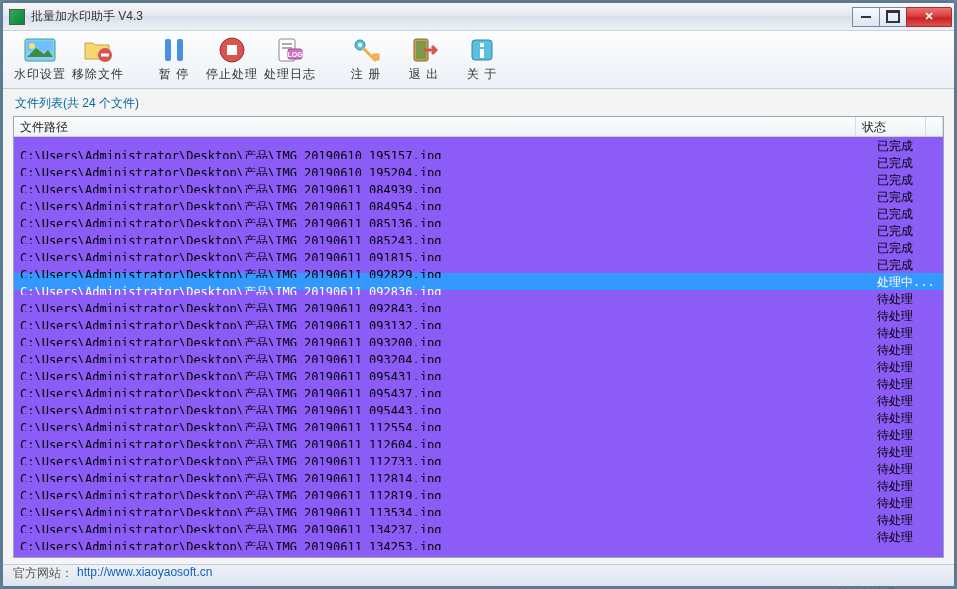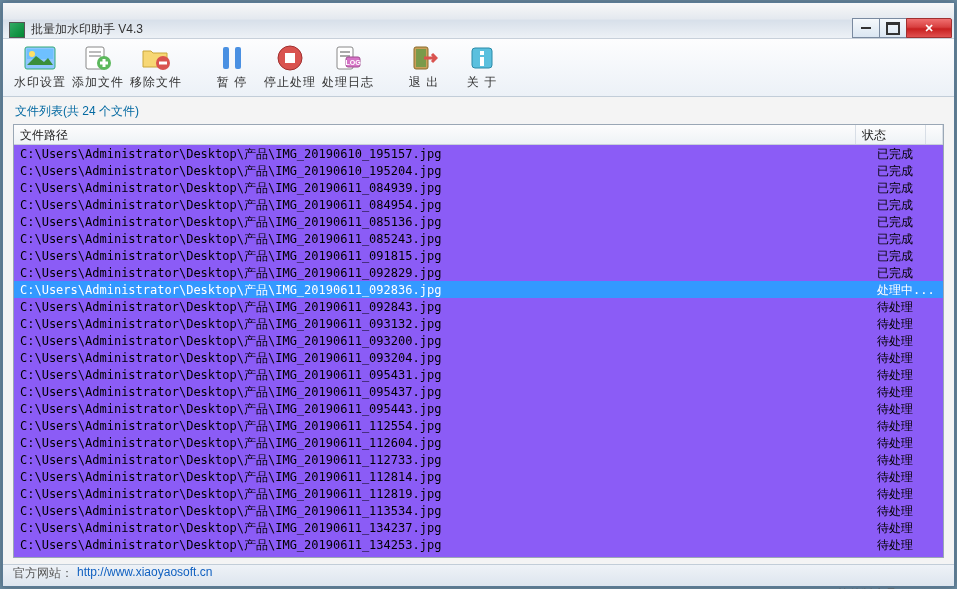--- a/index.html
+++ b/index.html
@@ -15,24 +15,24 @@
 .window {
   width: 100%;
   height: 100%;
   background: #f0f0f0;
   border: 1px solid #5a7a94;
   display: flex;
   flex-direction: column;
   box-shadow: 0 0 8px rgba(0,0,0,0.3);
 }
 .titlebar {
-  height: 36px;
+  height: 28px;
   background: linear-gradient(to bottom, #f8f8f8, #e4e9ef 45%, #d8e0ea 50%, #edf1f6);
   display: flex;
-  align-items: flex-end;
+  align-items: center;
   padding-left: 6px;
   border-bottom: 1px solid #c8d0da;
 }
 .titlebar .app-icon {
   width: 16px; height: 16px;
   background: linear-gradient(135deg,#3a6,#083);
   border: 1px solid #555;
   margin-right: 6px;
 }
 .titlebar .title { flex: 1; color: #333; font-size: 12px; }
@@ -119,21 +119,21 @@
 .list-body::-webkit-scrollbar-track { background:#f0f0f0; border-left:1px solid #d2dae2; }
 .list-body::-webkit-scrollbar-thumb { background:#cfd8e2; border:1px solid #aeb8c4; border-radius:2px; }
 .list-body::-webkit-scrollbar-button { background:#e8edf3; height:17px; border:1px solid #c2ccd6; }
 .row {
   display: flex;
   height: 17px;
   font-family: "SimSun", "NSimSun", monospace;
   font-size: 12px;
   color: #000;
 }
-.row .cell-path { flex: 1; padding: 1px 6px; white-space: nowrap; overflow: hidden; }
+.row .cell-path { flex: 1; padding: 11px 6px; white-space: nowrap; overflow: hidden; }
 .row .cell-status { width: 70px; padding: 1px 4px; }
 .row.selected { background:#3399ff; color:#fff; }
 .statusbar {
   height: 22px;
   background: linear-gradient(to bottom,#eef2f7,#dde5ee);
   border-top: 1px solid #c2cdd8;
   display: flex;
   padding: 0 10px;
   font-size: 12px;
   color:#333;
@@ -164,33 +164,20 @@
             <rect x="1" y="1" width="30" height="22" rx="2" fill="#8fc7ff" stroke="#3a7"></rect>
             <rect x="3" y="3" width="26" height="10" fill="#6ec0ff"></rect>
             <circle cx="8" cy="8" r="3" fill="#ffe066"></circle>
             <path d="M3 19 L12 10 L20 16 L24 12 L29 19 Z" fill="#3a8f3a"></path>
           </svg>
       </div>
       <div class="tool-label">水印设置</div>
     </div>
     <div class="tool-btn">
       <div class="tool-icon">
-        <svg width="28" height="26" viewBox="0 0 28 26">
-            <rect x="2" y="2" width="18" height="22" rx="2" fill="#fff" stroke="#888"></rect>
-            <rect x="5" y="6" width="12" height="2" fill="#bbb"></rect>
-            <rect x="5" y="10" width="12" height="2" fill="#bbb"></rect>
-            <circle cx="20" cy="18" r="7" fill="#5cb85c"></circle>
-            <rect x="18.5" y="14" width="3" height="8" fill="#fff"></rect>
-            <rect x="16" y="16.5" width="8" height="3" fill="#fff"></rect>
-          </svg>
-      </div>
-      <div class="tool-label">添加文件</div>
-    </div>
-    <div class="tool-btn">
-      <div class="tool-icon">
         <svg width="30" height="26" viewBox="0 0 30 26">
             <path d="M2 6 L2 22 L26 22 L26 8 L12 8 L10 6 Z" fill="#f7d774" stroke="#caa63a"></path>
             <circle cx="22" cy="18" r="7" fill="#d9534f"></circle>
             <rect x="18" y="16.5" width="8" height="3" fill="#fff"></rect>
           </svg>
       </div>
       <div class="tool-label">移除文件</div>
     </div>
     <div class="tool-gap"></div>
     <div class="tool-btn">
@@ -217,20 +204,30 @@
             <rect x="3" y="2" width="16" height="22" rx="2" fill="#fff" stroke="#888"></rect>
             <rect x="6" y="6" width="10" height="2" fill="#aaa"></rect>
             <rect x="6" y="10" width="10" height="2" fill="#aaa"></rect>
             <rect x="12" y="12" width="14" height="10" rx="2" fill="#d574c6" stroke="#a04a90"></rect>
             <text x="19" y="20" font-size="7" fill="#fff" text-anchor="middle" font-weight="bold">LOG</text>
           </svg>
       </div>
       <div class="tool-label">处理日志</div>
     </div>
     <div class="tool-gap"></div>
+    <div class="tool-btn">
+      <div class="tool-icon">
+        <svg width="28" height="26" viewBox="0 0 28 26">
+            <circle cx="8" cy="8" r="5" fill="#5bc0de" stroke="#2a8aa8"></circle>
+            <circle cx="8" cy="8" r="2" fill="#fff"></circle>
+            <path d="M11 11 L22 22 L22 18 L26 18 L26 22 L22 22" stroke="#f0ad4e" stroke-width="3" fill="none"></path>
+          </svg>
+      </div>
+      <div class="tool-label">注 册</div>
+    </div>
     <div class="tool-btn">
       <div class="tool-icon">
         <svg width="28" height="26" viewBox="0 0 28 26">
             <rect x="4" y="2" width="14" height="22" rx="2" fill="#caa05a" stroke="#8a6a2a"></rect>
             <rect x="6" y="4" width="10" height="18" fill="#7a9a4a"></rect>
             <path d="M14 13 L26 13 M22 9 L26 13 L22 17" stroke="#d9534f" stroke-width="3" fill="none"></path>
           </svg>
       </div>
       <div class="tool-label">退 出</div>
     </div>

